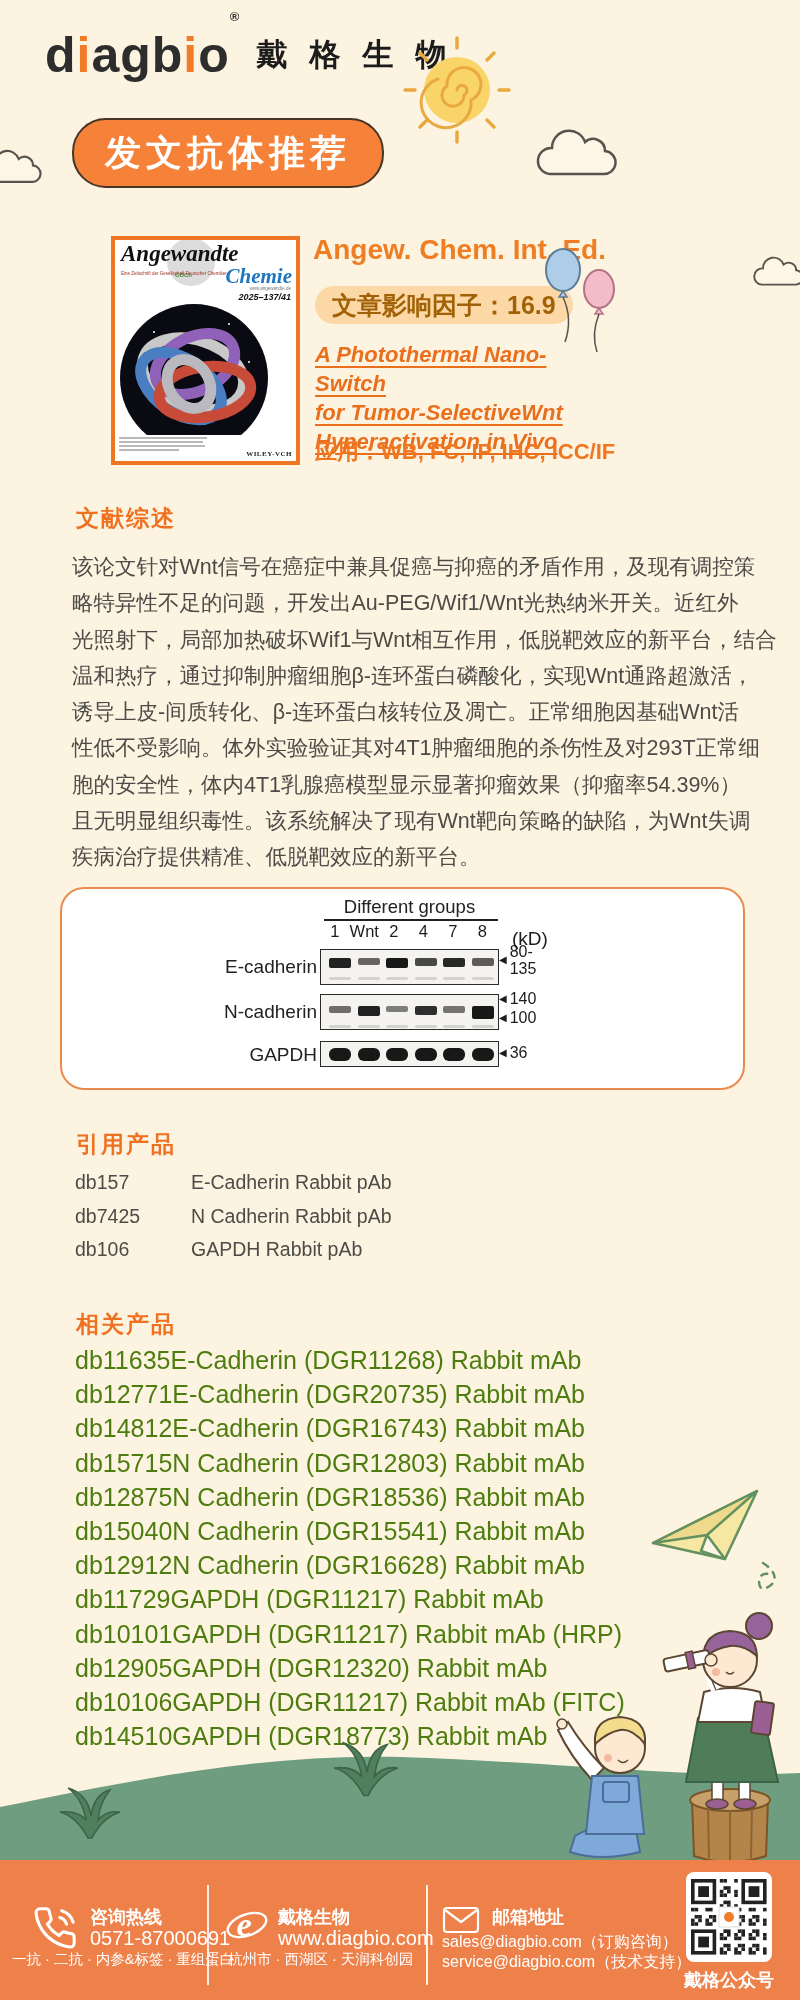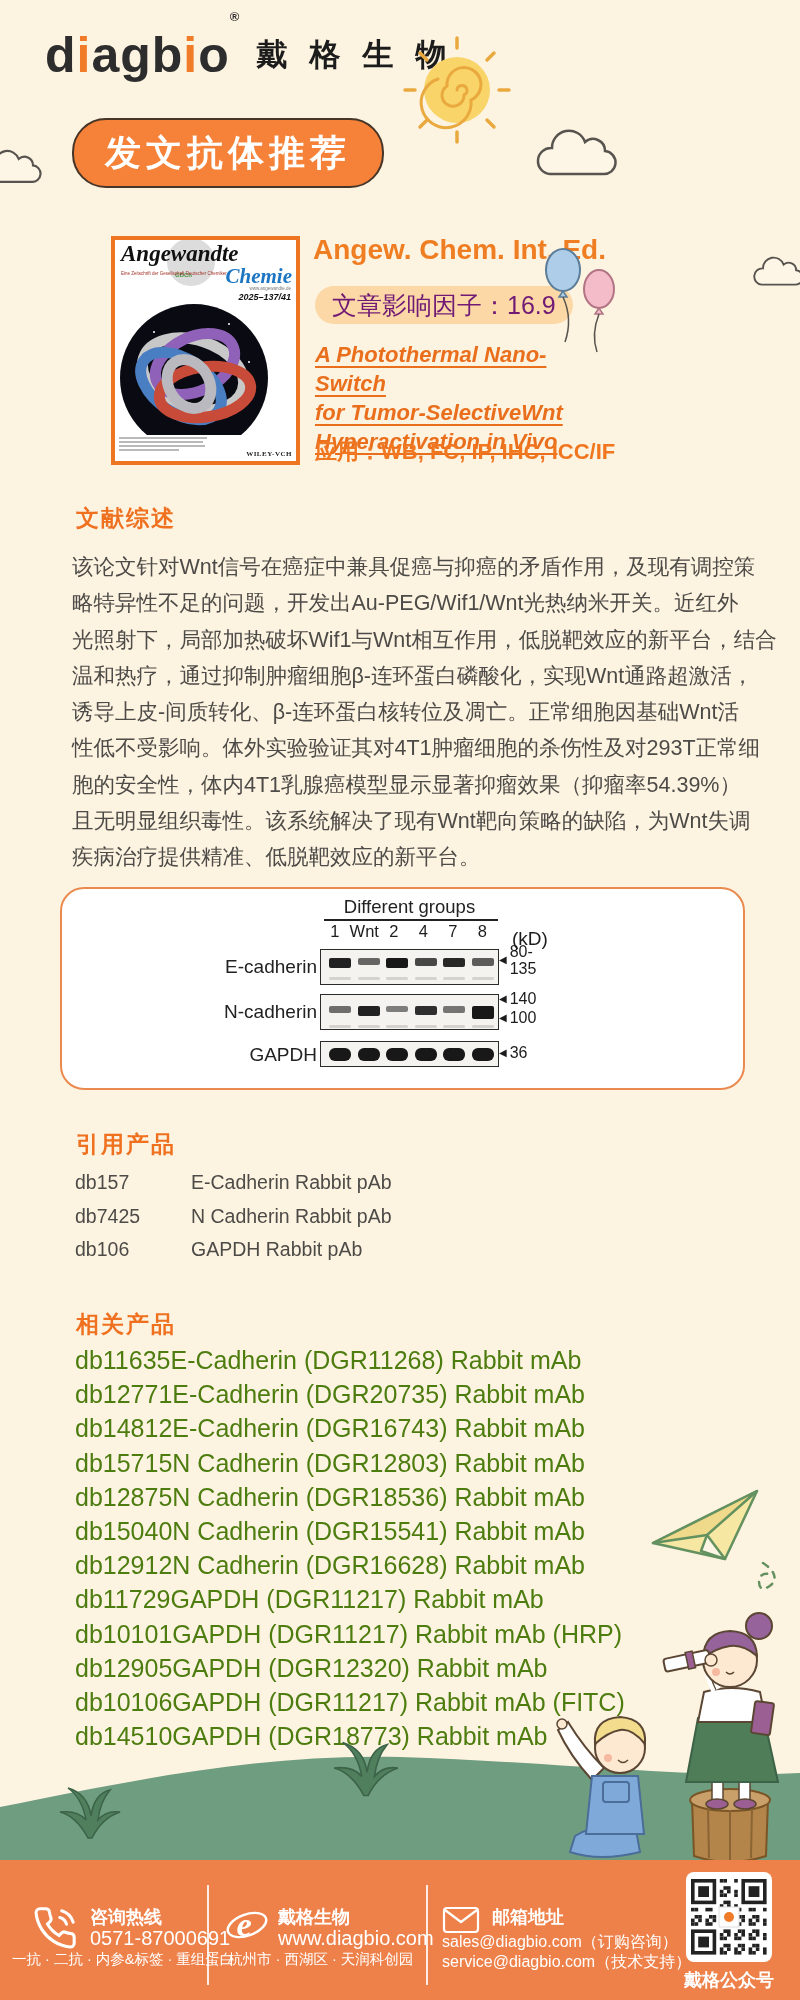--- a/index.html
+++ b/index.html
@@ -34,21 +34,21 @@
   .cov-issue{position:absolute;right:5px;top:52px;font-size:9px;font-weight:bold;font-style:italic;color:#111;z-index:2;}
   .knot-wrap{position:absolute;left:-6px;top:62px;width:170px;height:140px;z-index:1;}
   .cov-strip{position:absolute;left:0;bottom:0;width:100%;height:26px;background:#fff;z-index:3;}
   .cov-line{height:2px;background:#b9b9b9;margin:2px 4px 0 4px;}
   .cov-wiley{position:absolute;right:4px;bottom:3px;font-size:7px;font-weight:bold;letter-spacing:.5px;
              font-family:"Liberation Serif",serif;color:#222;}
 
   
   .j-abbrev{left:313px;top:234px;font-size:28px;font-weight:bold;color:#ef7d22;}
   .if-badge{left:315px;top:286px;height:38px;line-height:38px;padding:0 17px;border-radius:19px;
-            background:#fbd8a6;color:#701a75;font-size:25px;font-weight:normal;}
+            background:#fbd8a6;color:#a16207;font-size:25px;font-weight:bold;}
   .art-title{left:315px;top:340px;width:300px;color:#e96f1d;font-size:22px;font-weight:bold;font-style:italic;
              line-height:29px;}
   .art-title div{text-decoration:underline;text-decoration-thickness:2px;text-underline-offset:4px;}
   .apps{left:315px;top:437px;font-size:22px;font-weight:bold;color:#f0761f;}
 
   .sec-h{font-size:23px;font-weight:bold;color:#ef7120;letter-spacing:2px;}
   .sum-h{left:76px;top:503px;}
   .sum-lines{left:72px;top:549px;width:700px;font-size:21.5px;color:#4d4b47;}
   .sum-lines div{line-height:36.3px;white-space:nowrap;}
 

